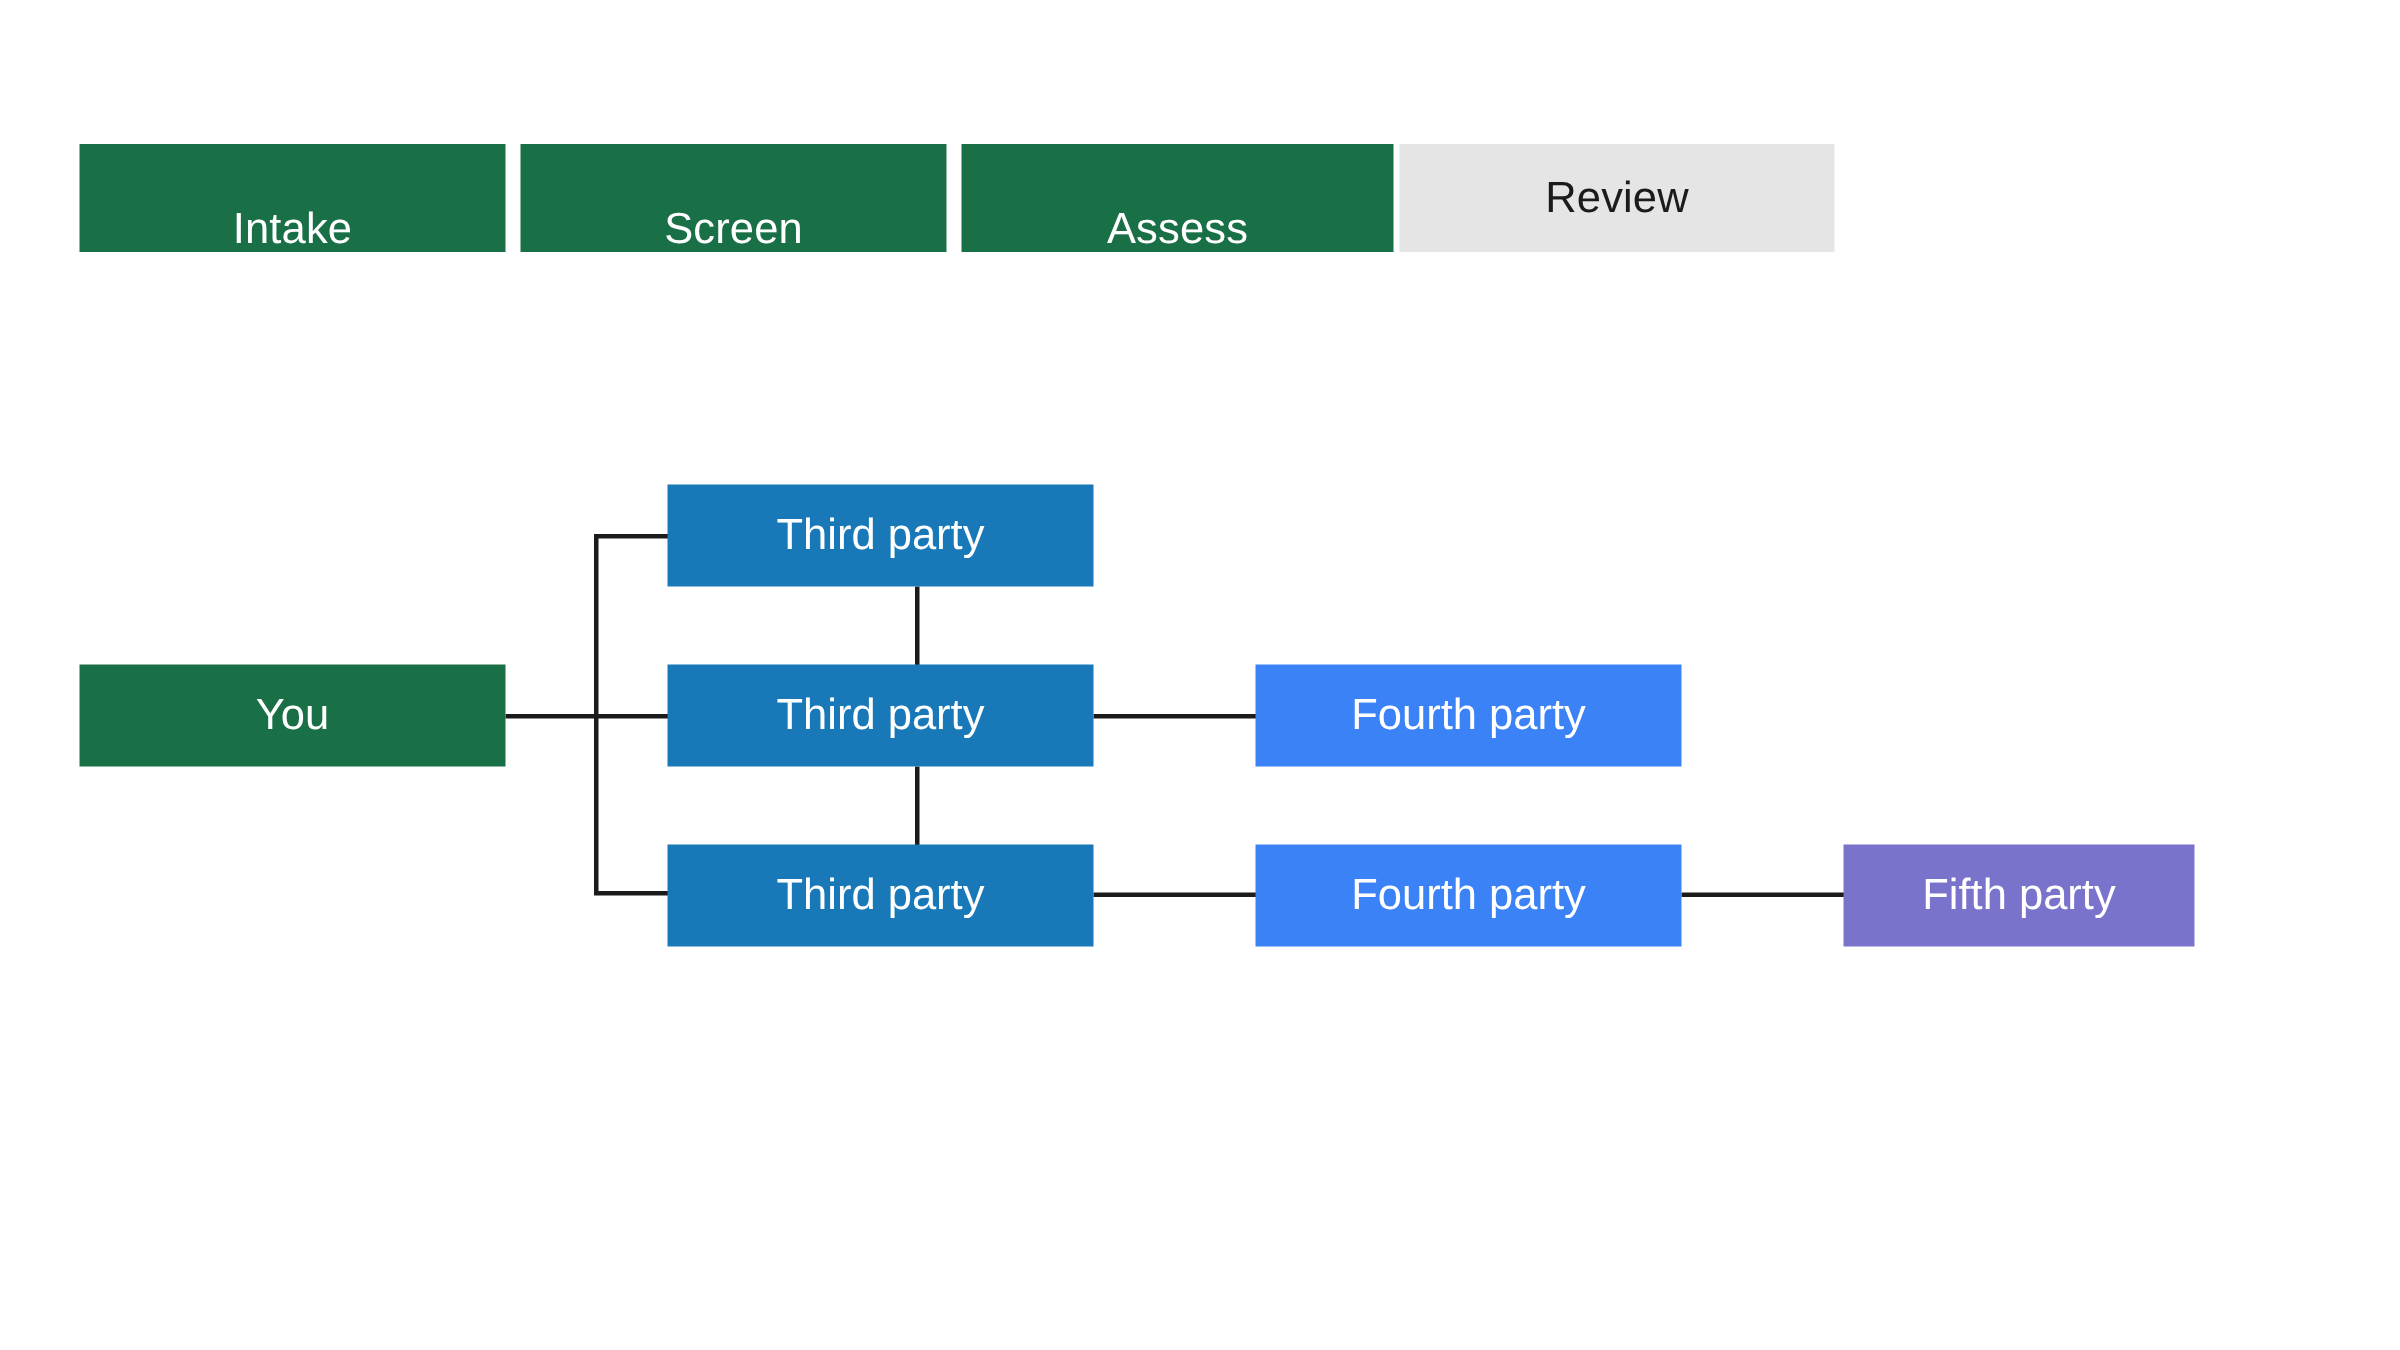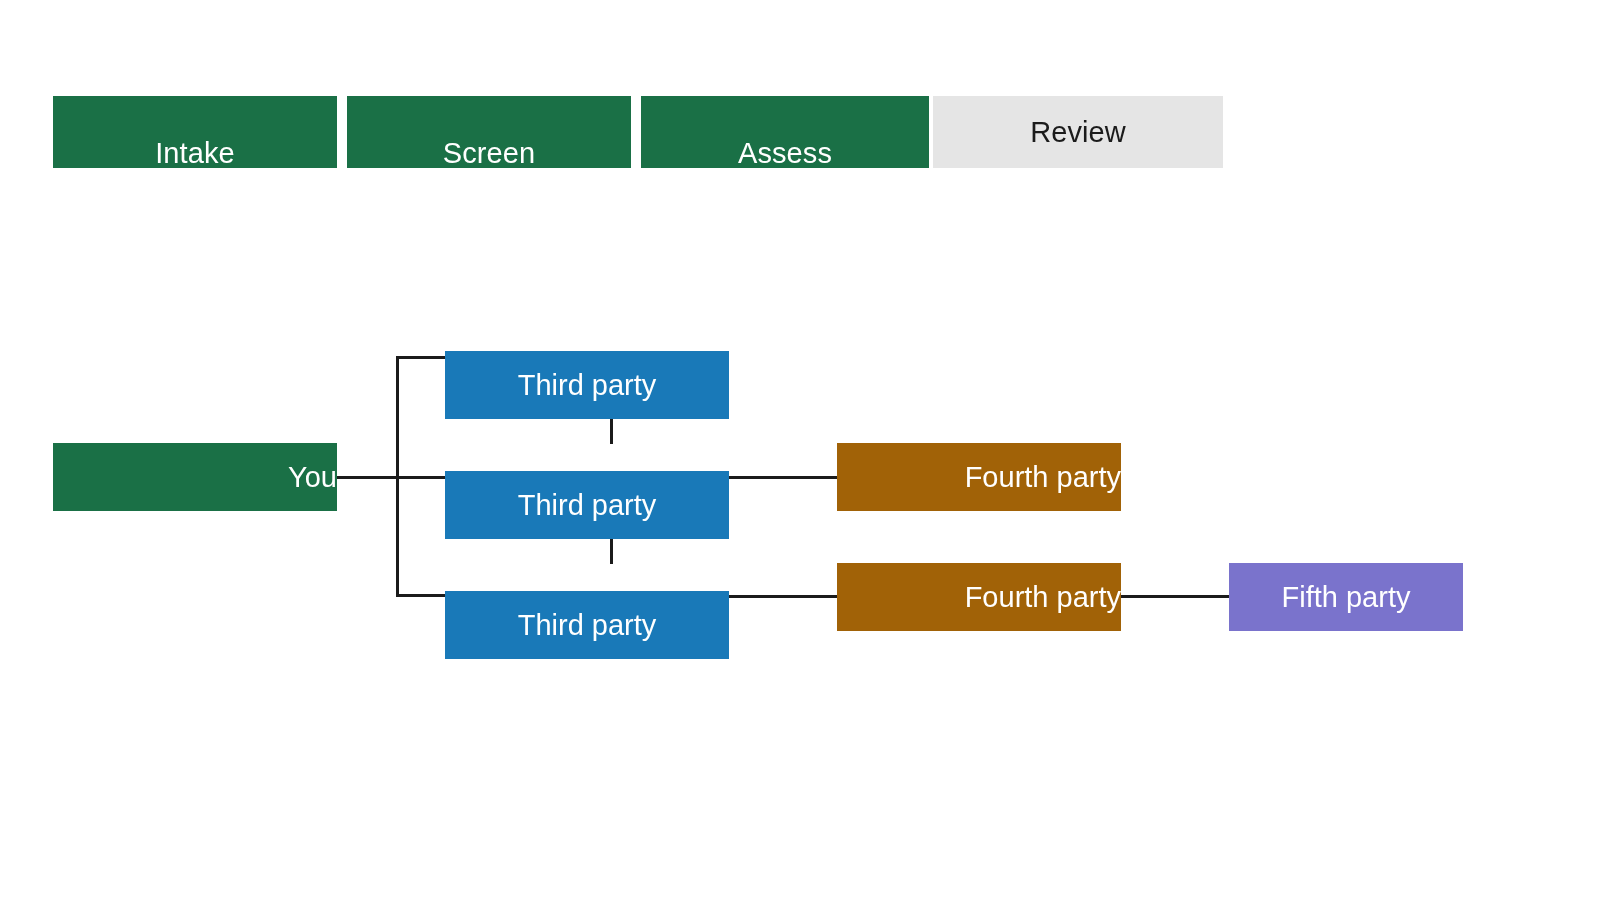--- a/index.html
+++ b/index.html
@@ -66,23 +66,23 @@
     display: flex;
     align-items: center;
     justify-content: center;
     font-size: 29px;
     line-height: 1;
     color: #ffffff;
     box-sizing: border-box;
     user-select: none;
     z-index: 3;
   }
-  .node.you      { background: #1a7046; justify-content: flex-end; }
-  .node.third    { background: #1979b8; margin-top: 28px; }
-  .node.fourth   { background: #a16207; justify-content: flex-end; }
+  .node.you      { background: #1a7046; }
+  .node.third    { background: #1979b8; }
+  .node.fourth   { background: #3b82f6; }
   .node.fifth    { background: #7a73cc; }
 
   
   .edge {
     position: absolute;
     background: #1b1b1b;
     z-index: 1;
   }
   .edge.h { height: 3px; }
   .edge.v { width: 3px; }

